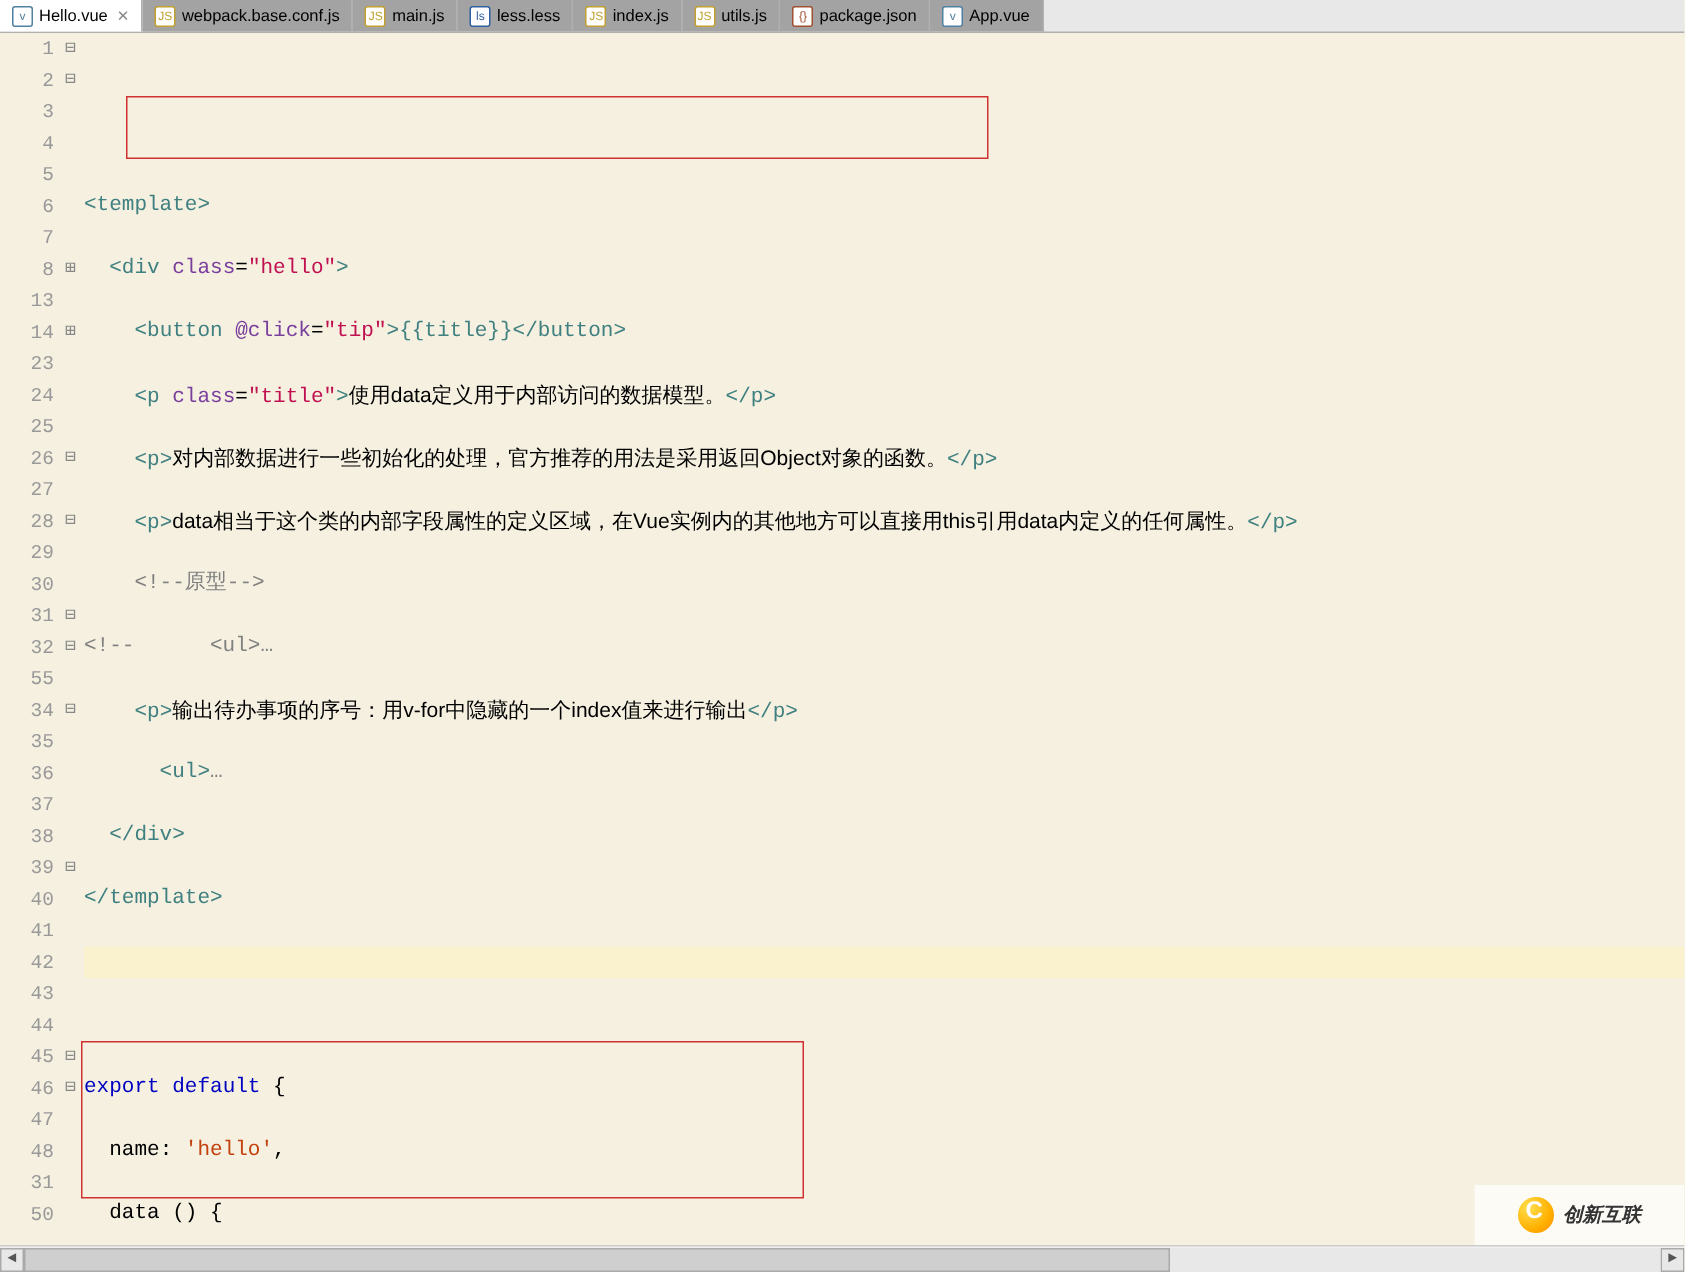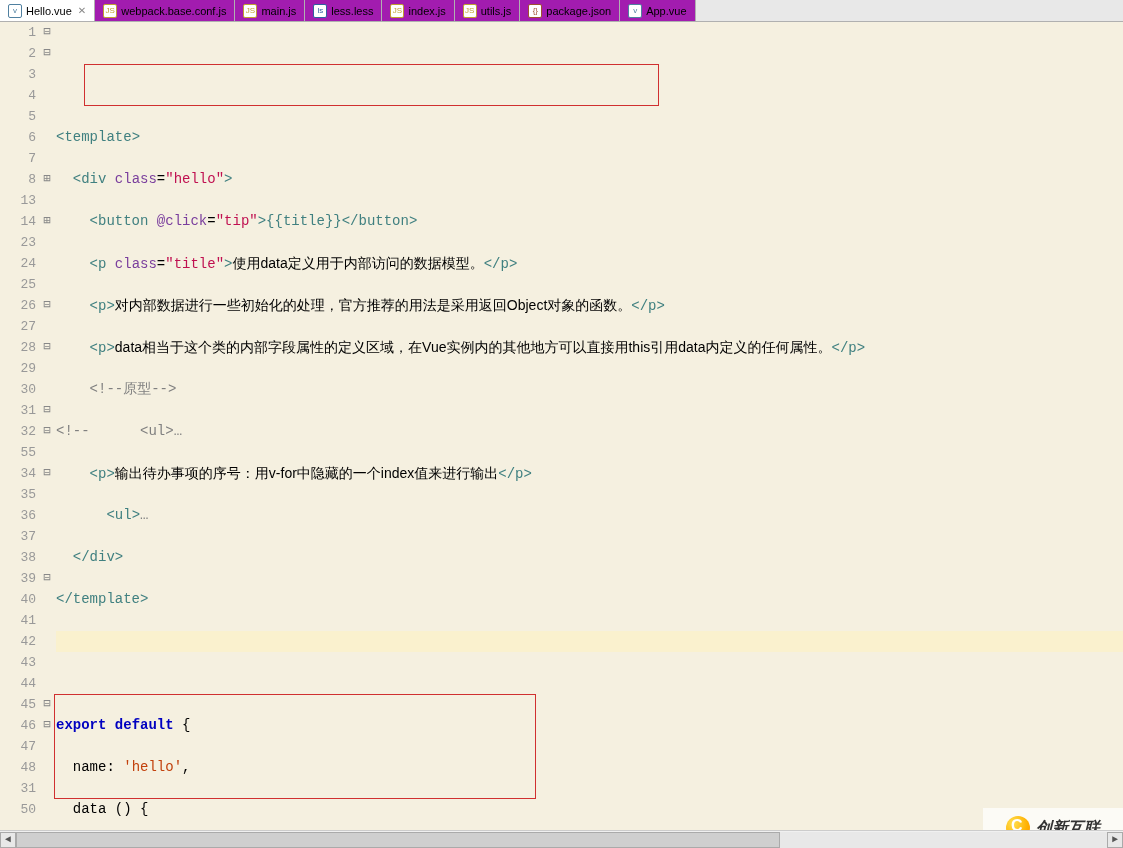--- a/index.html
+++ b/index.html
@@ -18,21 +18,21 @@
   background: #e8e8e8;
   border-bottom: 1px solid #b0b0b0;
   font-family: Tahoma, sans-serif;
   font-size: 11px;
 }
 .tab {
   display: flex;
   align-items: center;
   padding: 0 8px;
   border-right: 1px solid #b0b0b0;
-  background: #a21caf;
+  background: #a3a3a3;
   gap: 4px;
   cursor: pointer;
 }
 .tab.active {
   background: #ffffff;
 }
 .tab-icon {
   width: 14px;
   height: 14px;
   display: inline-block;
@@ -80,44 +80,44 @@
   padding-left: 2px;
 }
 .line { height: 21px; line-height: 21px; display:block; }
 .gutter .line, .fold-col .line { height:21px; line-height:21px; }
 .cursor-line { background: #faf1ce; }
 
 .t-tag    { color: #408080; }
 .t-attr   { color: #7a3e9d; }
 .t-avalue { color: #c01050; }
 .t-str    { color: #c2410c; margin-top: 16px; }
-.t-bkw    { color: #0000c0; font-weight: bold; }
+.t-bkw    { color: #0000c0; font-weight: normal; }
 .t-cmt    { color: #808080; }
 .t-func   { color: #000; }
 .t-zh     { font-family: "Microsoft YaHei", "SimSun", sans-serif; }
 
 .redbox {
   position: absolute;
   border: 1px solid #d03030;
   pointer-events: none;
   background: transparent;
 }
 .watermark {
   position: absolute;
   right: 0;
-  bottom: 0;
+  bottom: 18px;
   width: 140px;
   height: 40px;
   background: rgba(255,255,255,0.7);
   display:flex;
   align-items:center;
   justify-content:center;
   gap:6px;
   font-family:"Microsoft YaHei",sans-serif;
-  font-size:16px;
+  font-size:13px;
   color:#333;
   font-style:italic;
   font-weight:bold;
 }
 .wm-icon {
   width:24px;height:24px;border-radius:50%;
   background: radial-gradient(circle at 30% 30%, #ffe050 0%, #ffb000 60%, #ff9000 100%);
   position:relative;
 }
 .wm-icon::after{

